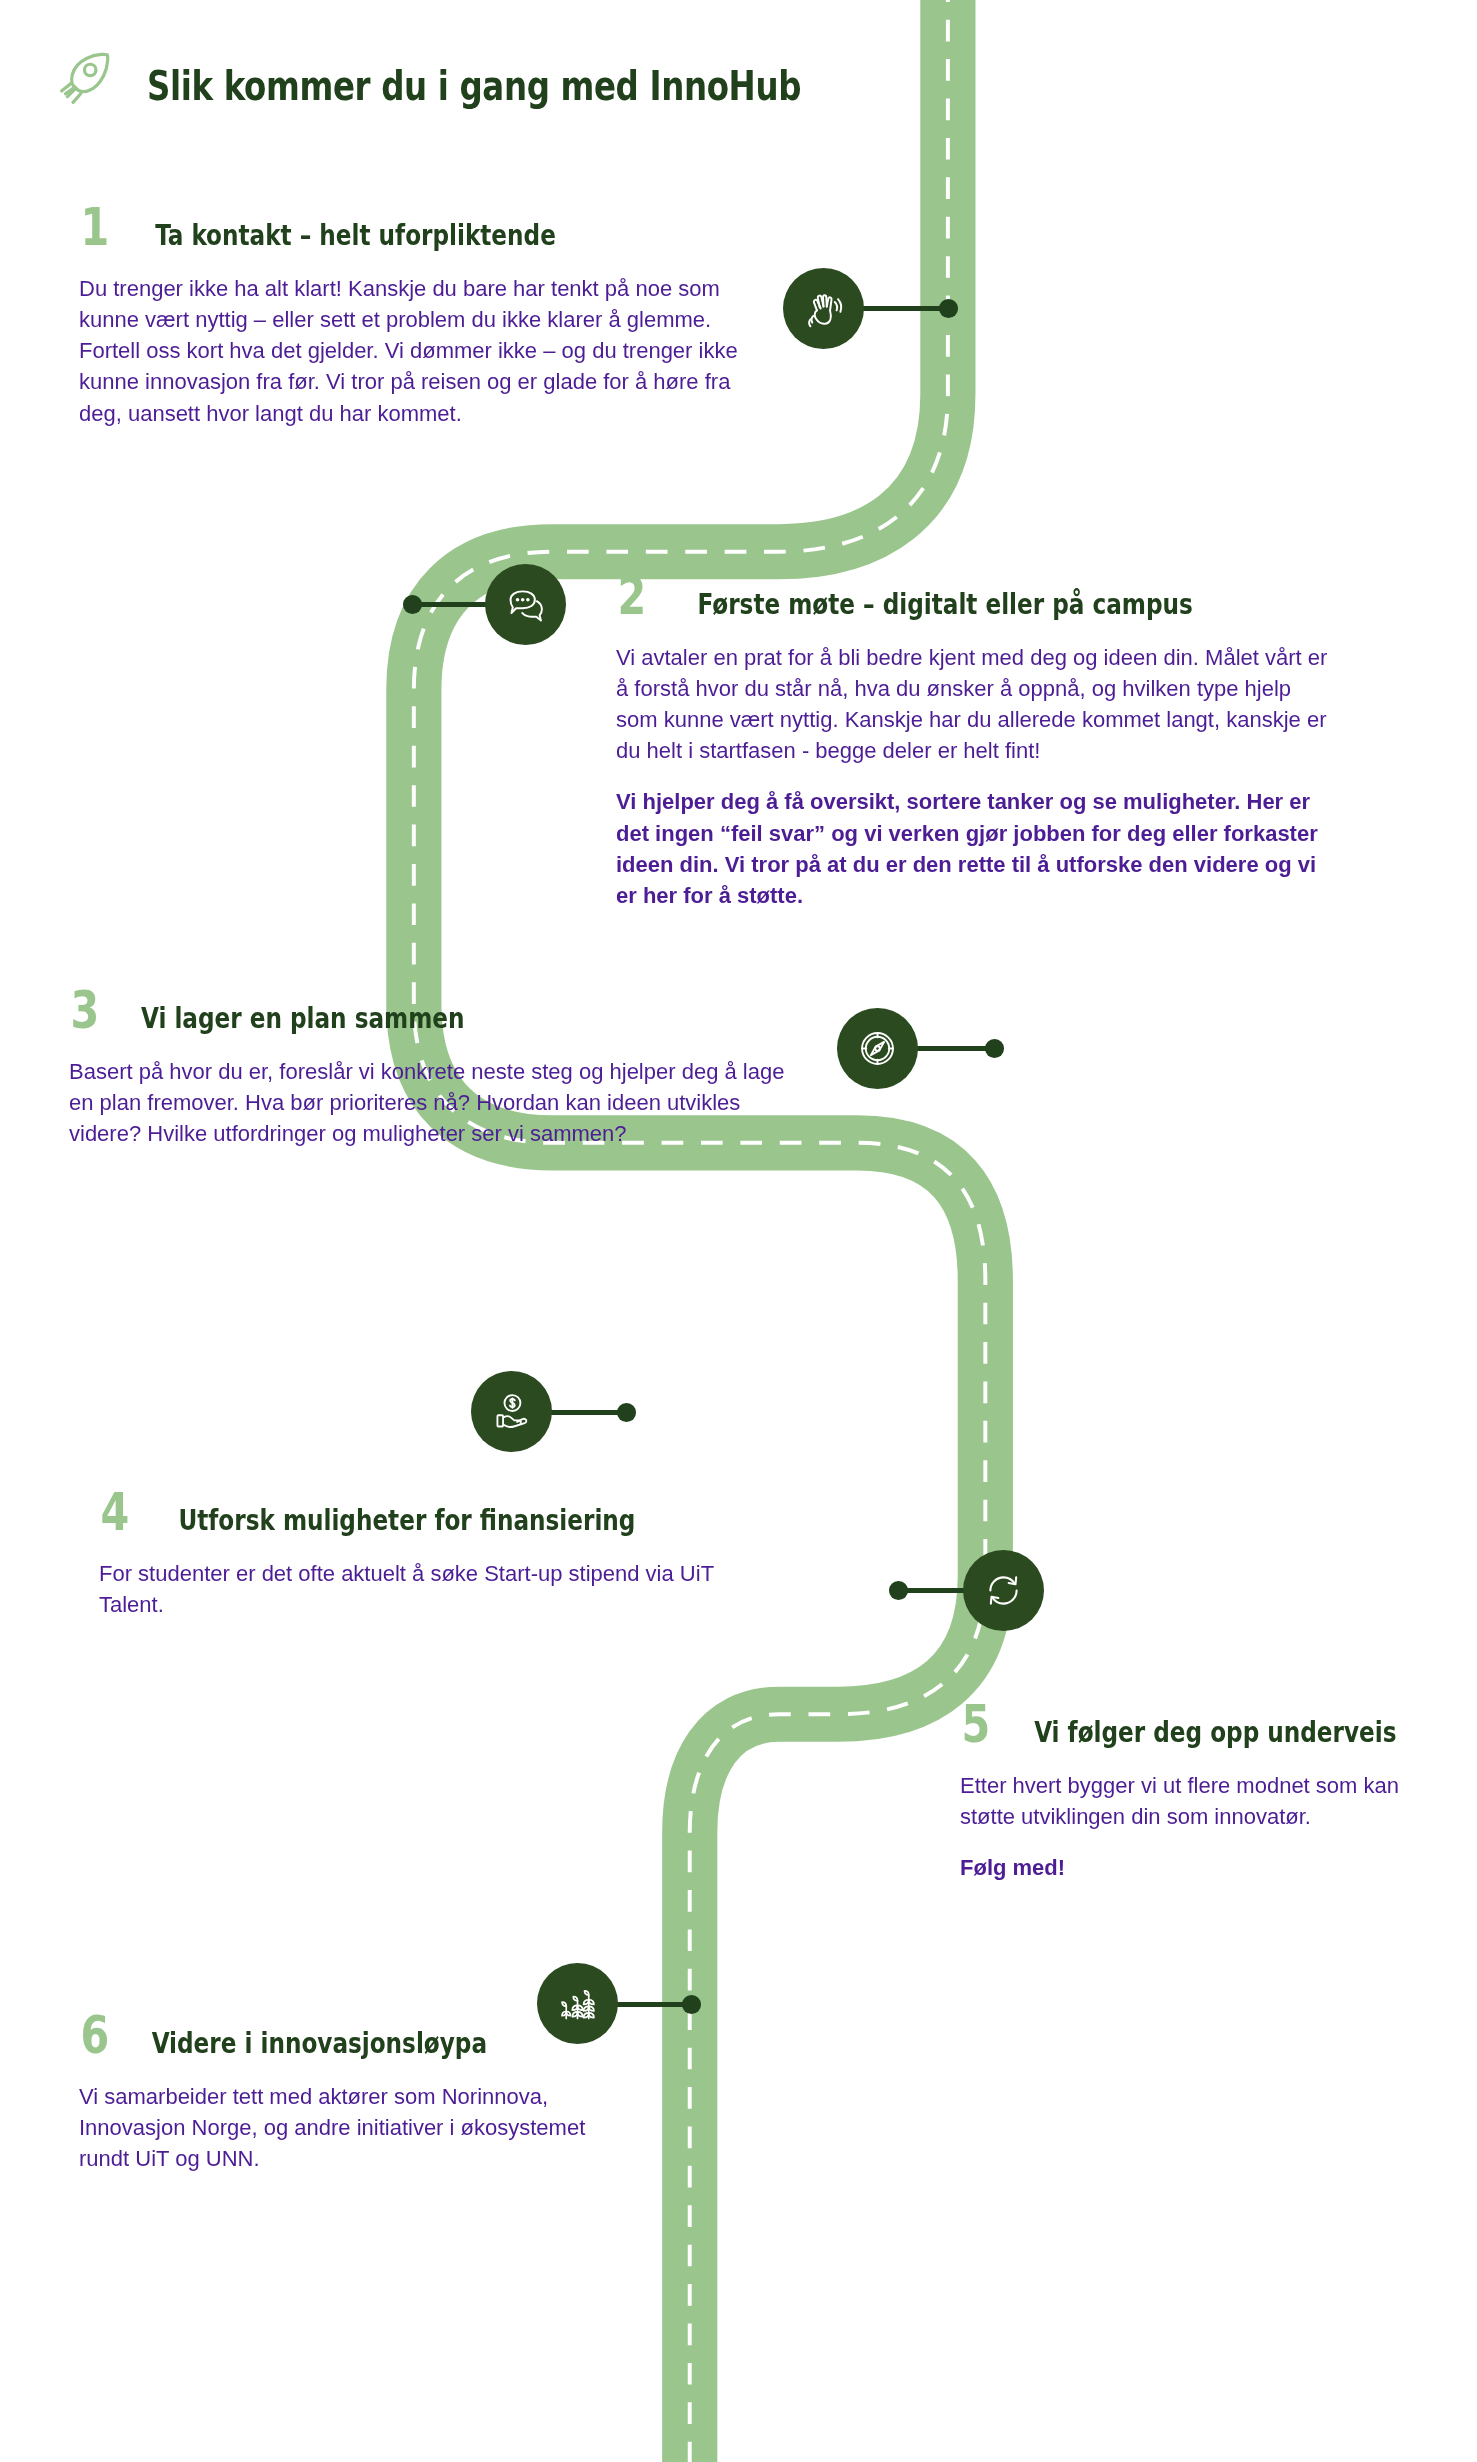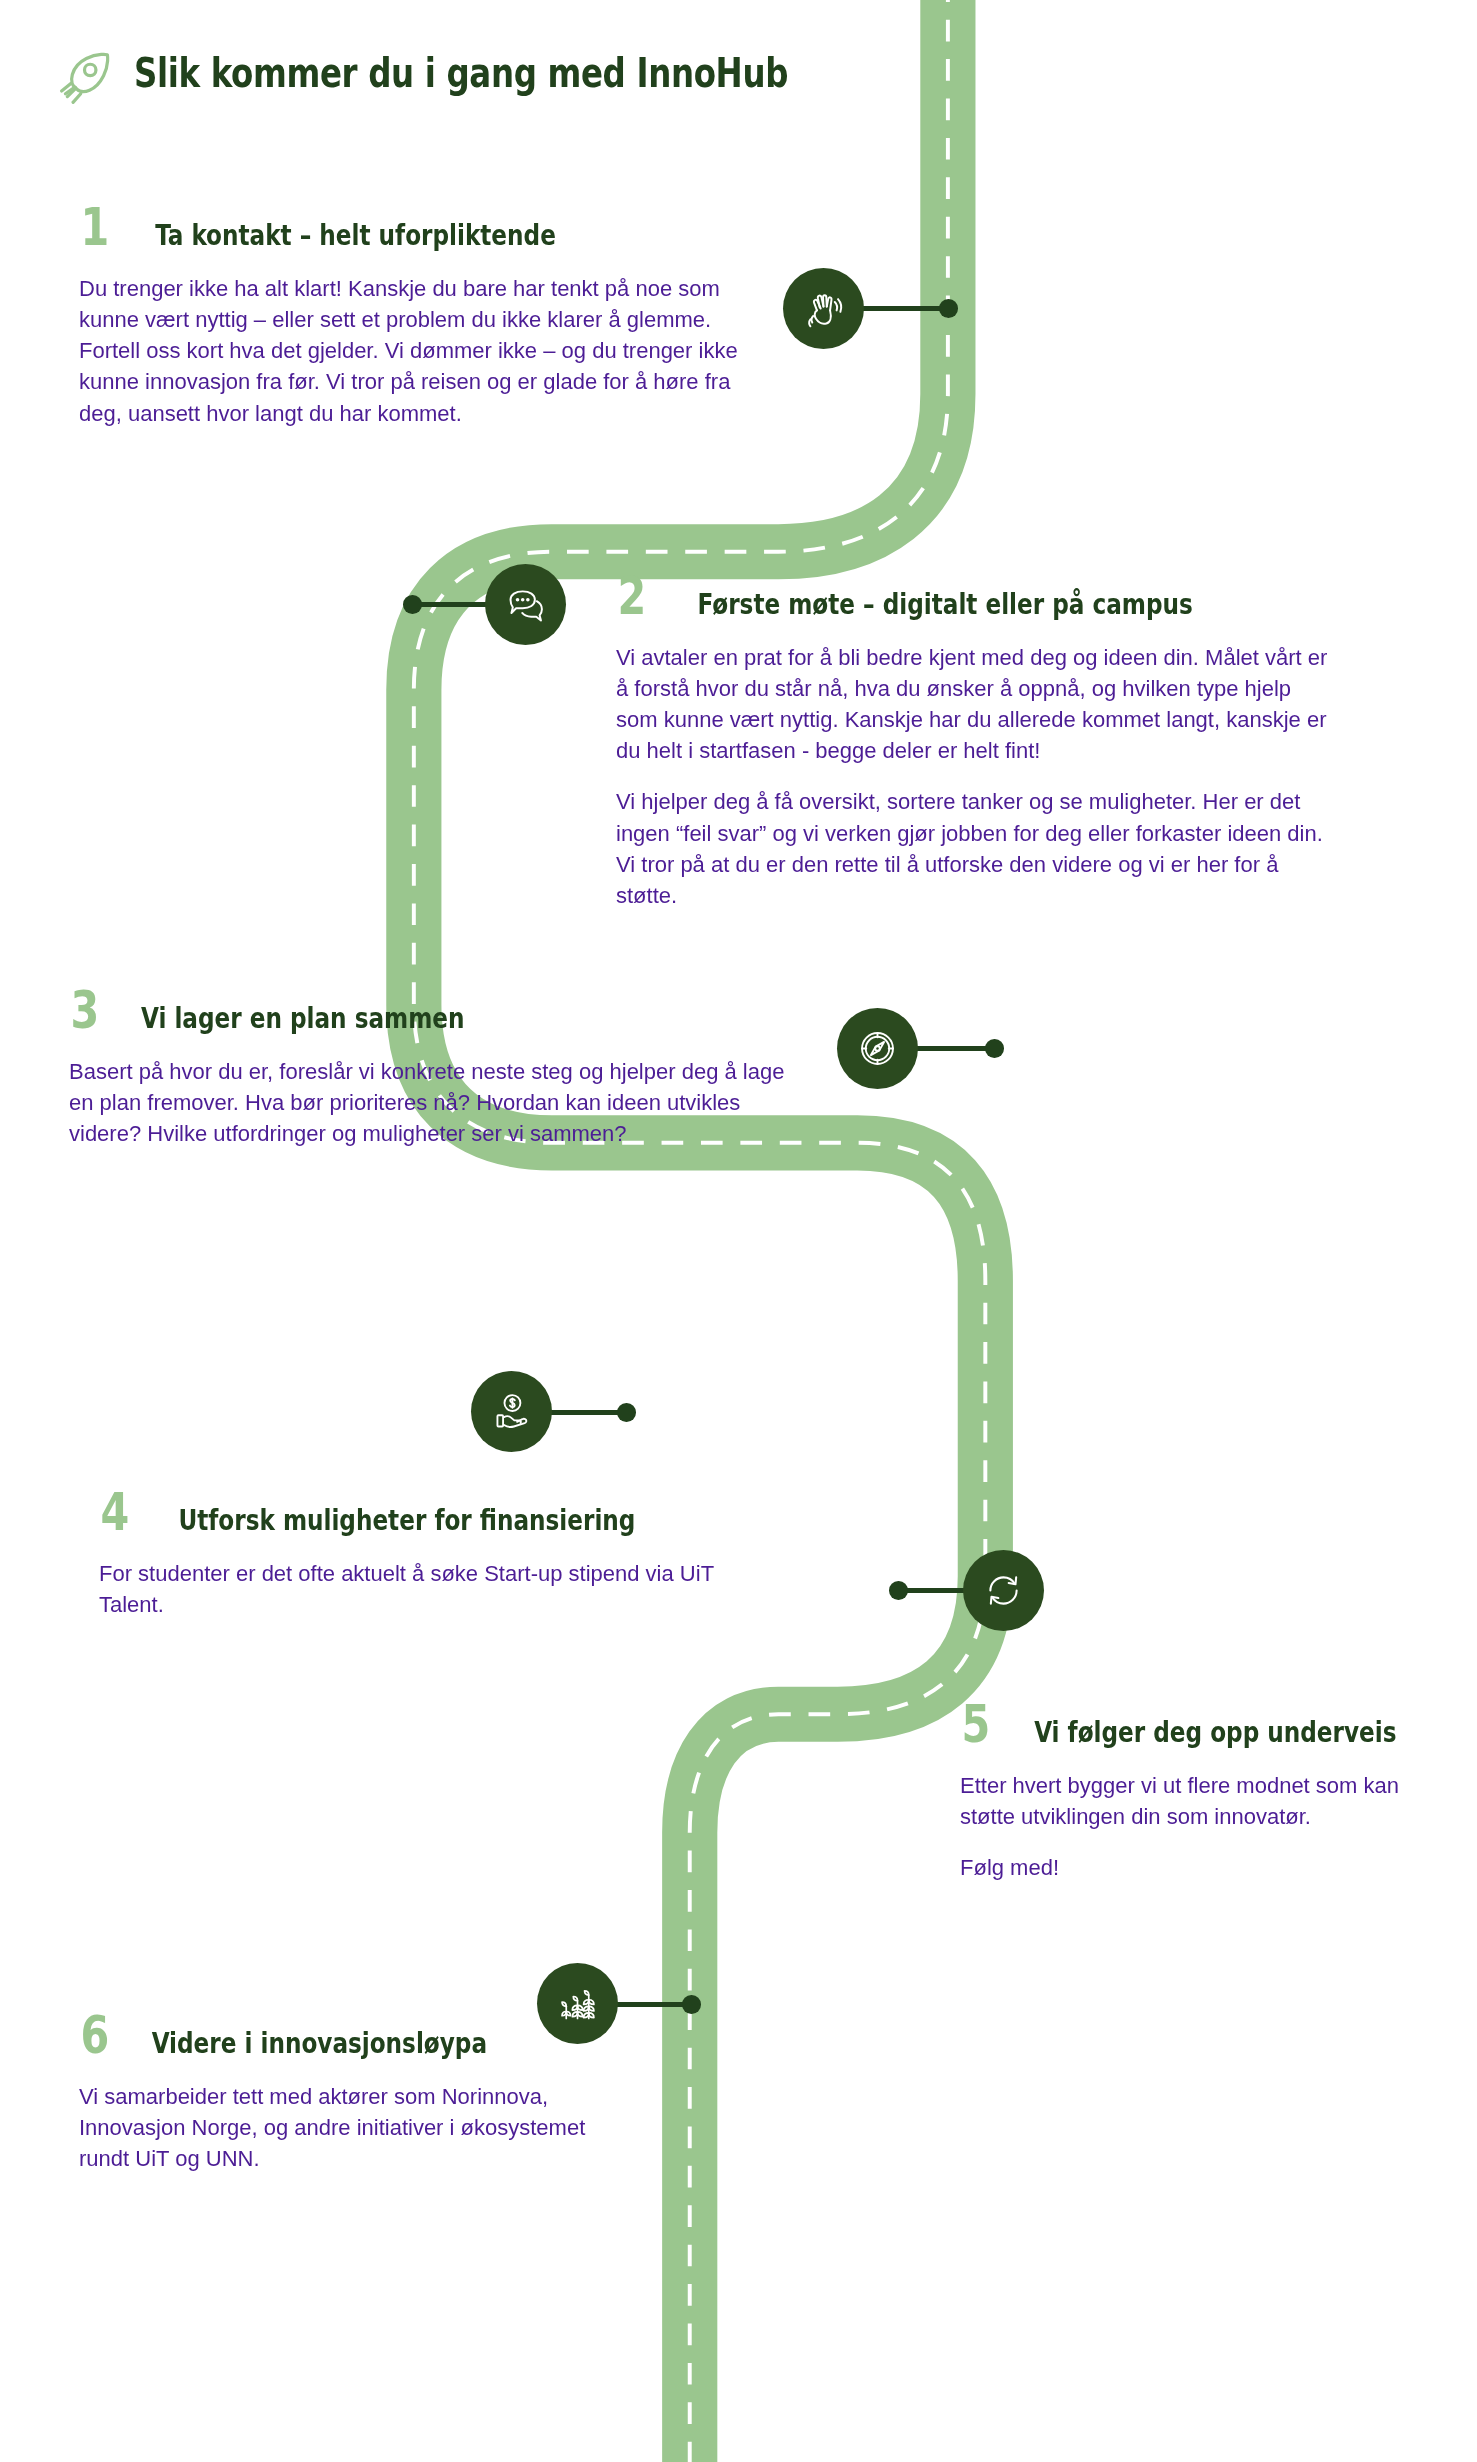--- a/index.html
+++ b/index.html
@@ -22,22 +22,22 @@
     left: 0; top: 0;
     width: 1478px; height: 2463px;
     z-index: 1;
     pointer-events: none;
   }
   
   #header {
     position: absolute;
     left: 54px; top: 49px;
     display: flex;
-    align-items: flex-start;
-    gap: 19px;
+    align-items: flex-end;
+    gap: 32px;
     z-index: 5;
   }
   #header .rocket { width: 61px; height: 61px; display: block; }
   #header .title {
     font-family: "DejaVu Sans Condensed", "Liberation Sans Narrow", "Liberation Sans", sans-serif;
     font-weight: bold;
     font-size: 41px;
     letter-spacing: -0.4px;
     color: #21411c;
     transform: scaleX(0.88);
@@ -70,21 +70,21 @@
     transform: scaleX(0.9);
     transform-origin: left baseline;
     white-space: nowrap;
   }
   .step-body p {
     font-family: "Liberation Sans", sans-serif;
     font-size: 22px;
     line-height: 1.42;
     color: #4c1d95;
   }
-  .step-body p + p { margin-top: 19.7px; }
+  .step-body p + p { margin-top: 19.7px; font-weight: bold; }
 
   
   .medallion {
     position: absolute;
     z-index: 6;
     width: 81px; height: 81px;
     border-radius: 50%;
     background: #2b4a1f;
     display: flex;
     align-items: center;

